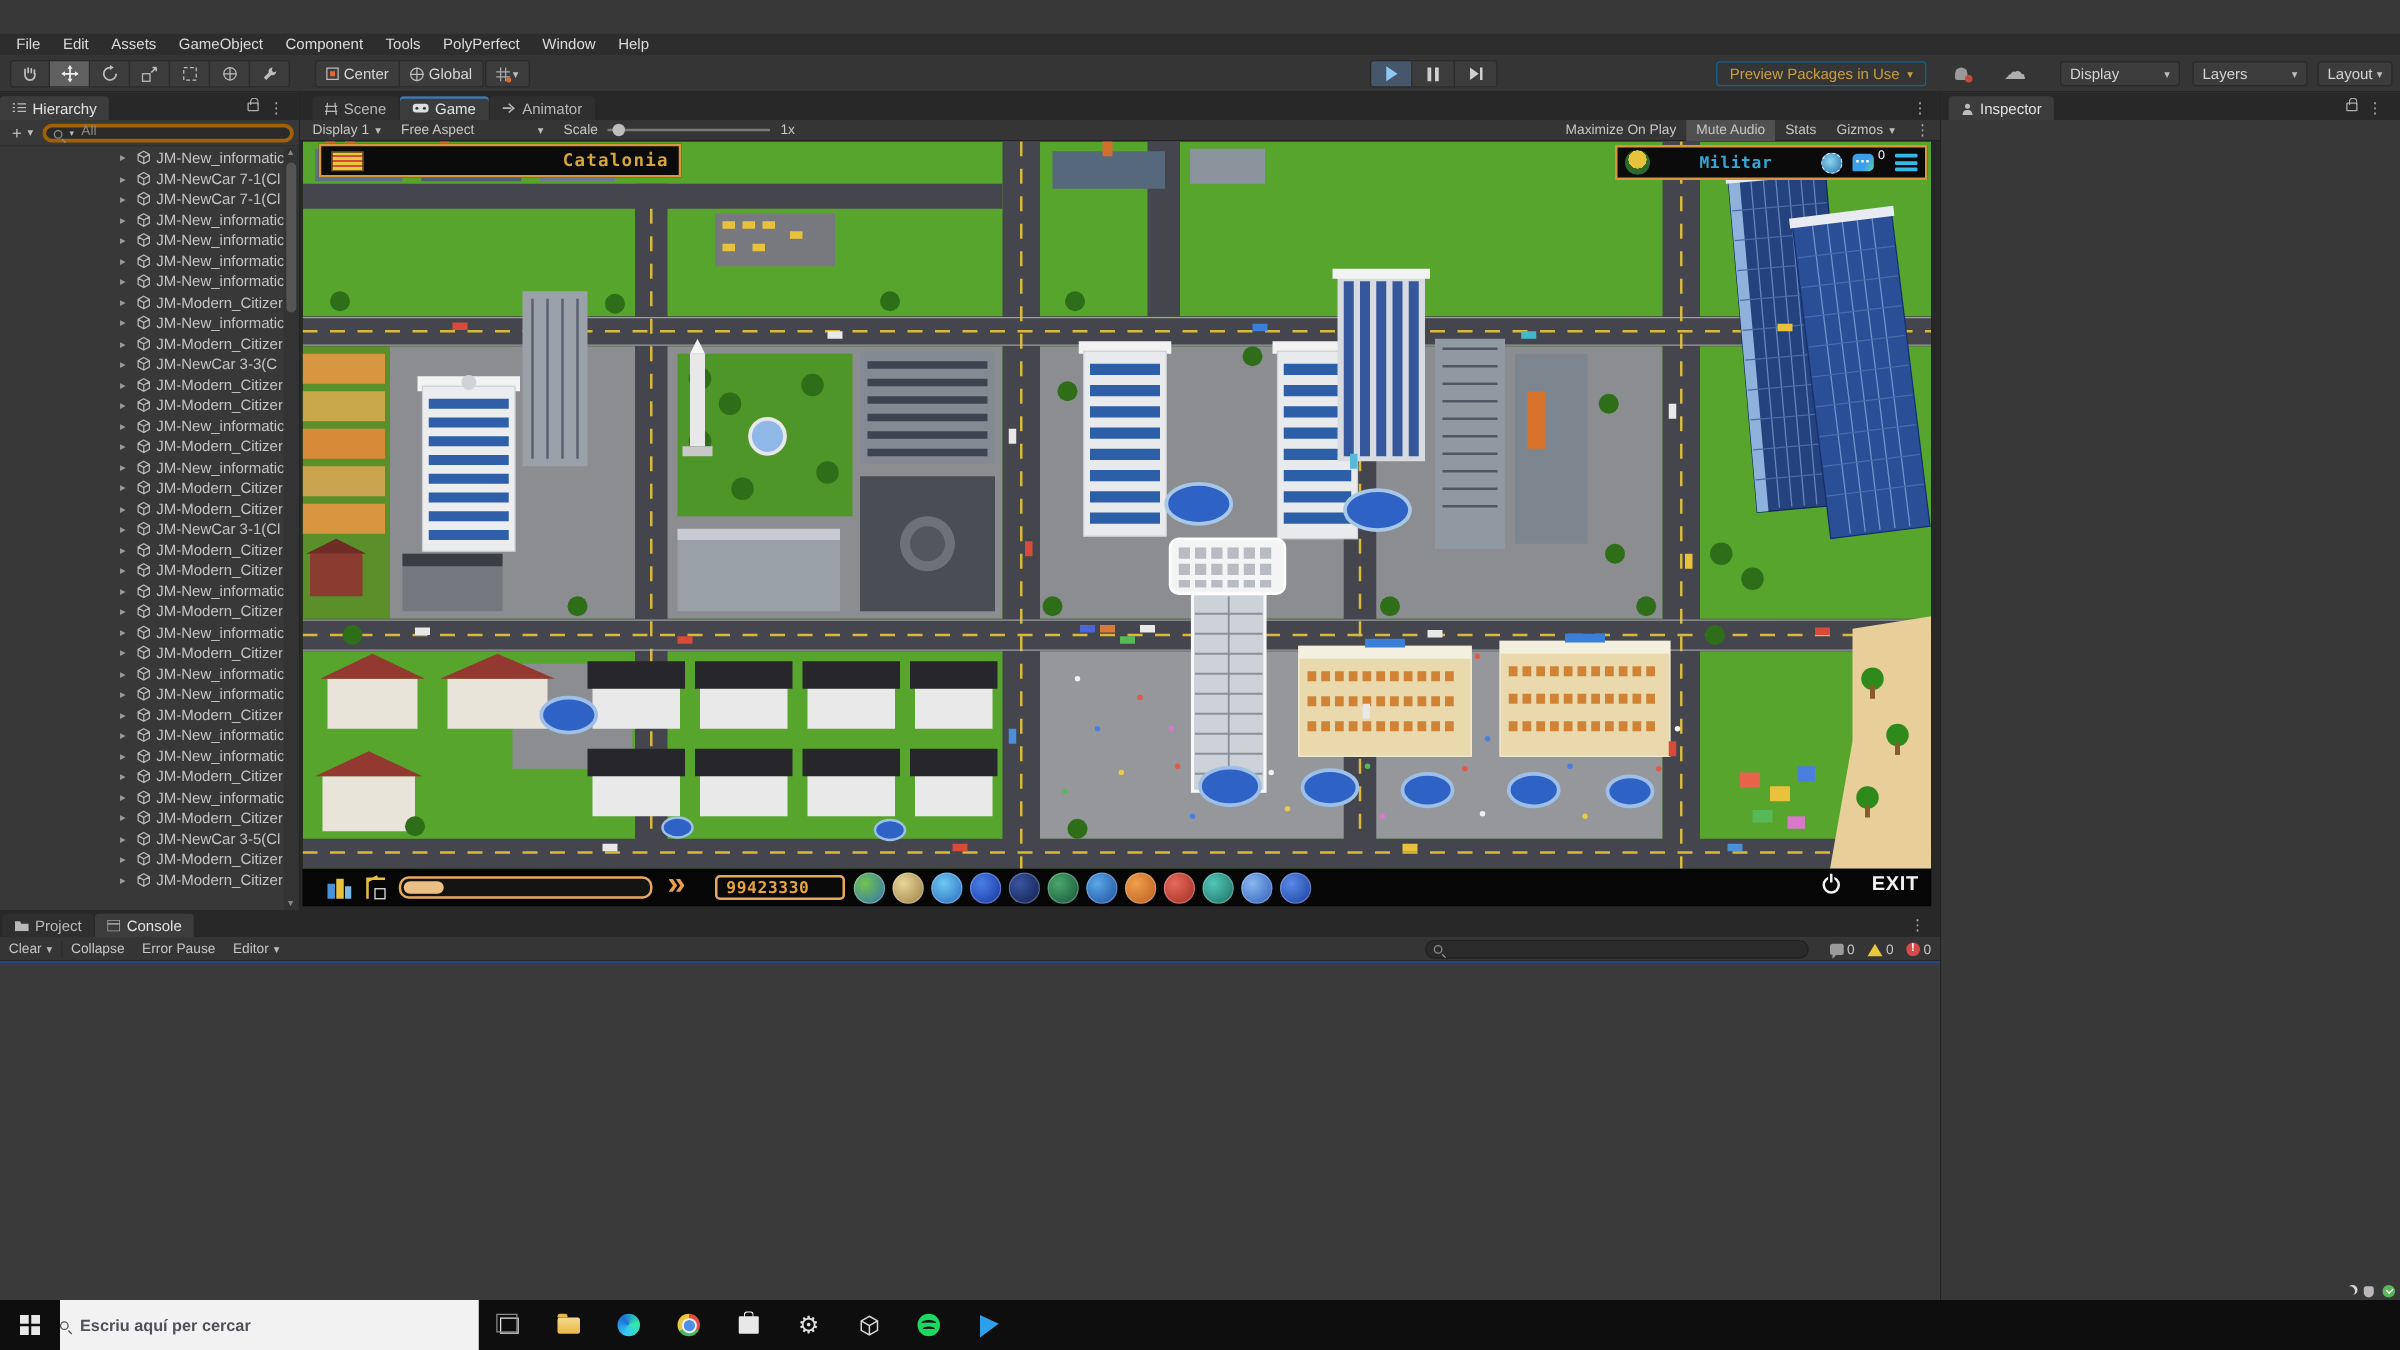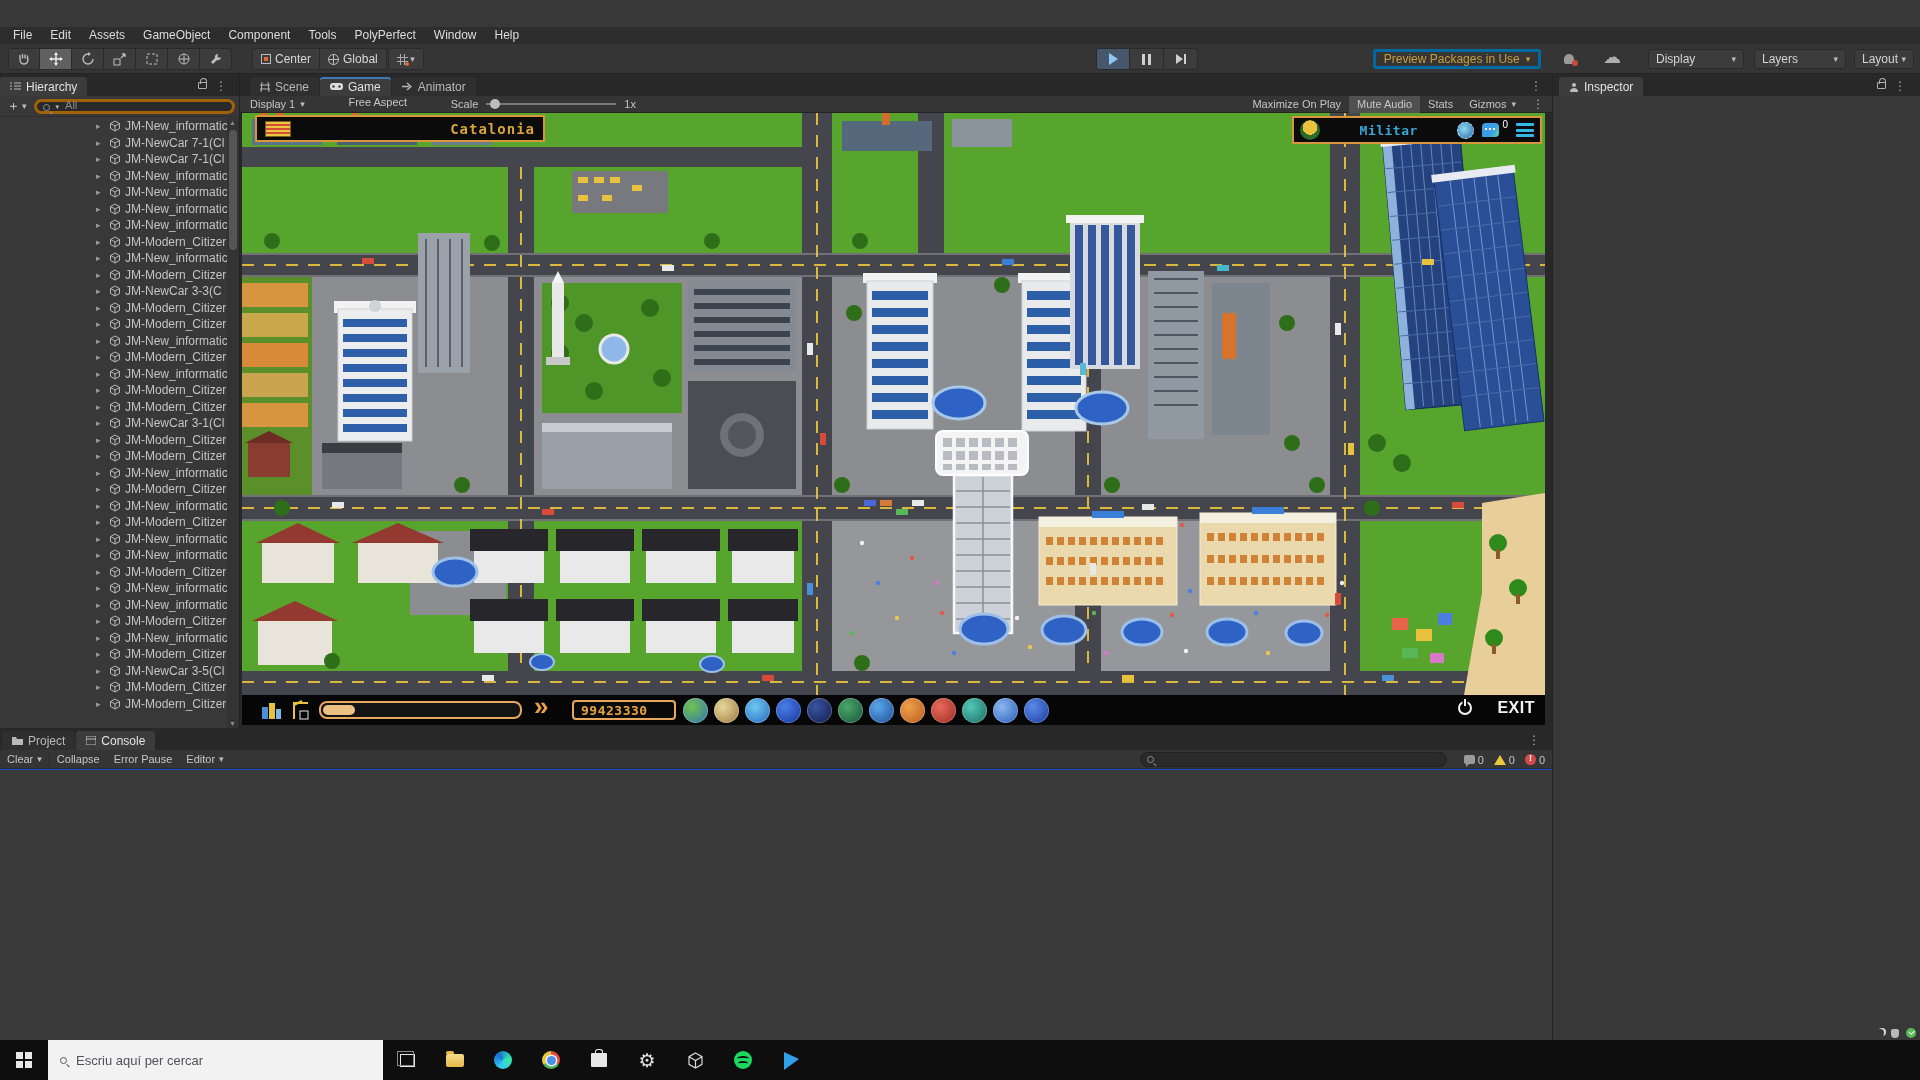--- a/index.html
+++ b/index.html
@@ -52,21 +52,21 @@
   .grid-ico:before { content:""; position:absolute; right:-1px; bottom:-1px; width:4px; height:4px; background:#e06a2c; border-radius:50%; }
   .playgrp { left:1096px; top:4px; display:flex; }
   .playbtn { width:34px; height:22px; background:#3c3c3c; border:1px solid #2a2a2a; border-left:none; display:flex; align-items:center; justify-content:center; }
   .playbtn:first-child { border-left:1px solid #2a2a2a; border-radius:3px 0 0 3px; background:#46576b; }
   .playbtn:last-child { border-radius:0 3px 3px 0; }
   .tri-play { width:0; height:0; border-left:9px solid #8fc8f4; border-top:6px solid transparent; border-bottom:6px solid transparent; }
   .pause-ico { display:flex; gap:3px; } .pause-ico i { width:3px; height:11px; background:#cfcfcf; display:block; }
   .step-ico { display:flex; align-items:center; gap:1px; }
   .step-ico b { width:0; height:0; border-left:7px solid #cfcfcf; border-top:5px solid transparent; border-bottom:5px solid transparent; }
   .step-ico i { width:2px; height:10px; background:#cfcfcf; display:block; }
-  .pkgbtn { left:1373px; top:5px; width:168px; height:20px; border:3px solid #0369a1; border-radius:3px; color:#c89f40;
+  .pkgbtn { left:1373px; top:5px; width:168px; height:20px; border:1px solid #0369a1; border-radius:3px; color:#c89f40;
             display:flex; align-items:center; justify-content:center; gap:6px; font-size:12px; }
   .pkgbtn .car { color:#c89f40; font-size:9px; }
   .collab-ico { left:1556px; top:6px; width:26px; height:18px; display:flex; align-items:center; justify-content:center; }
   .collab-ico i { width:10px; height:10px; border-radius:50% 50% 2px 2px; background:#9a9a9a; position:relative; display:block; }
   .collab-ico i:after { content:""; position:absolute; right:-4px; bottom:-2px; width:6px; height:6px; background:#c84a3a; border-radius:50%; }
   .cloud-ico { left:1592px; top:2px; width:40px; height:24px; color:#aeaeae; font-size:18px; text-align:center; }
   .ddbtn { top:5px; height:20px; background:#3c3c3c; border:1px solid #2a2a2a; border-radius:3px; color:#d4d4d4;
            display:flex; align-items:center; justify-content:space-between; padding:0 7px; }
   .car { font-size:9px; color:#bdbdbd; }
 
@@ -166,21 +166,21 @@
   .moon { width:8px; height:8px; border-radius:50%; box-shadow:2px -1px 0 0 #d8d8d8; }
   .shield { width:8px; height:9px; background:#b8b8b8; border-radius:2px 2px 4px 4px; }
   .checkcir { width:10px; height:10px; border-radius:50%; background:#58b858; position:relative; }
   .checkcir:after { content:""; position:absolute; left:2.5px; top:2px; width:4px; height:2.5px; border-left:1.5px solid #fff; border-bottom:1.5px solid #fff; transform:rotate(-45deg); }
 
   
   .taskbar { left:0; top:1040px; width:1920px; height:40px; background:#0e0e0e; display:flex; align-items:center; }
   .startbtn { width:48px; height:40px; display:flex; align-items:center; justify-content:center; }
   .winlogo { width:16px; height:16px; display:grid; grid-template-columns:7px 7px; grid-template-rows:7px 7px; gap:2px; }
   .winlogo i { background:#e8e8e8; display:block; }
-  .tsearch { width:335px; height:40px; background:#f2f2f2; display:flex; align-items:center; gap:9px; padding:0 12px; }
+  .tsearch { width:335px; height:40px; background:#f2f2f2; display:flex; align-items:center; gap:9px; padding:0 0;font-weight:bold; }
   .tsearch .mag { border-color:#555; } .tsearch .mag:after { background:#555; }
   .tsearch-text { color:#50505a; font-size:13px; }
   .tbtn { width:48px; height:40px; display:flex; align-items:center; justify-content:center; }
   .taskview-ico { width:15px; height:13px; border:1px solid #e8e8e8; position:relative; background:#0e0e0e; }
   .taskview-ico:before { content:""; position:absolute; left:-4px; top:-4px; width:15px; height:13px; border:1px solid #8a8a8a; }
   .folder-ico { width:18px; height:13px; background:linear-gradient(#f4d98a,#e8b84a); border-radius:2px; position:relative; }
   .folder-ico:before { content:""; position:absolute; left:0; top:-3px; width:8px; height:3px; background:#e8b84a; border-radius:2px 2px 0 0; }
   .edge-ico { width:18px; height:18px; border-radius:50%; background:conic-gradient(from 200deg, #35c8f0, #1a6fd8, #35e8a8, #35c8f0); }
   .chrome-ico { width:18px; height:18px; border-radius:50%; background:conic-gradient(#e84a3a 0 33%, #4ab858 33% 66%, #e8c83c 66% 100%); position:relative; }
   .chrome-ico:after { content:""; position:absolute; left:4.5px; top:4.5px; width:9px; height:9px; border-radius:50%; background:#4a90e8; box-shadow:0 0 0 1.5px #f0f0f0; }
@@ -645,21 +645,21 @@
           </svg>
         <span>Animator</span>
       </div>
       <span class="kebab" style="position:absolute;right:10px;top:5px;">⋮</span>
     </div>
     <div class="ctrlbar">
       <div class="cb" style="margin-left:2px;">
         <span>Display 1</span>
           <span class="car">▾</span>
       </div>
-      <div class="cb" style="width:130px; justify-content:space-between;flex-direction:column;">
+      <div class="cb" style="width:130px; justify-content:space-between;">
         <span>Free Aspect</span>
           <span class="car">▾</span>
       </div>
       <div class="cb" style="gap:8px;">
         <span>Scale</span>
         <span class="slider-track">
             <span class="slider-knob"></span>
           </span>
         <span>1x</span>
       </div>

